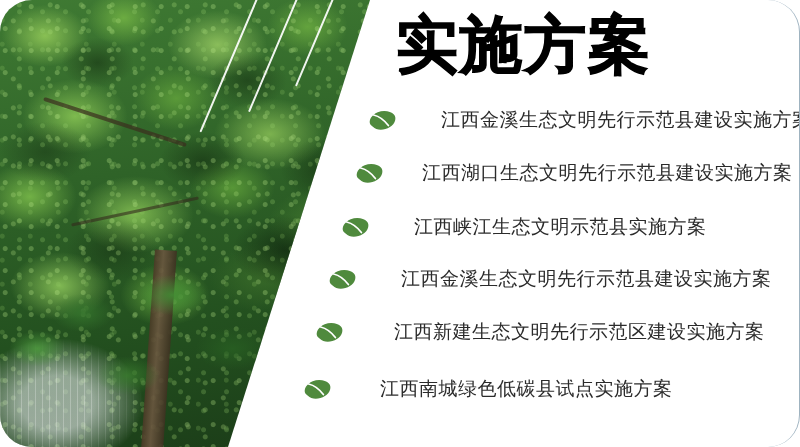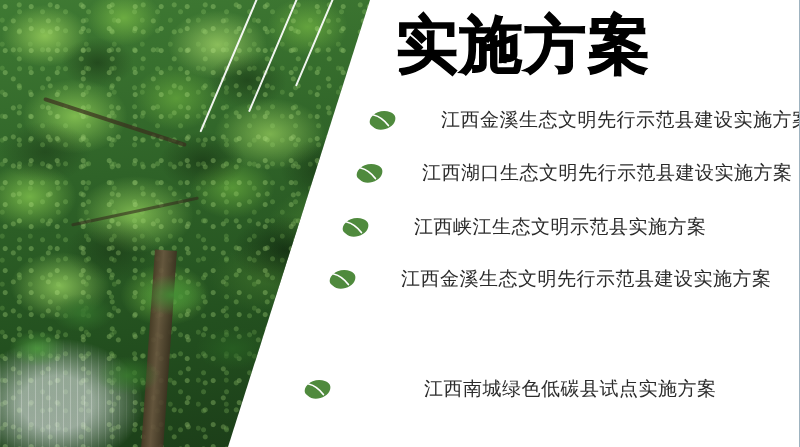--- a/index.html
+++ b/index.html
@@ -9,20 +9,21 @@
   }
   #slide {
     position: relative;
     width: 800px;
     height: 447px;
     background: #ffffff;
     overflow: hidden;
     font-family: "Liberation Sans", "DejaVu Sans", sans-serif;
     border-right: 1px solid #9fb3c0;
     box-sizing: border-box;
+    border-radius: 32px;
   }
 
   
   #photo-panel {
     position: absolute;
     left: 0;
     top: 0;
     width: 375px;
     height: 447px;
     overflow: hidden;
@@ -186,21 +187,21 @@
     font-family: "Liberation Sans", "DejaVu Sans", sans-serif;
     letter-spacing: .5px;
   }
 
   
   .item.i0 { left: 368px; top: 108px; }
   .item.i1 { left: 355px; top: 161px; }
   .item.i2 { left: 341px; top: 215px; text-align: right; }
   .item.i3 { left: 328px; top: 267px; }
   .item.i4 { left: 315px; top: 320px; }
-  .item.i5 { left: 303px; top: 377px; gap: 44px; }
+  .item.i5 { left: 303px; top: 377px; }
 
   .item.i0 .leaf { margin-right: 44px; }
   .item.i1 .leaf { margin-right: 38px; }
   .item.i2 .leaf { margin-right: 44px; }
   .item.i3 .leaf { margin-right: 44px; }
   .item.i4 .leaf { margin-right: 50px; }
   .item.i5 .leaf { margin-right: 48px; }
 </style>
 </head>
 <body>
@@ -259,20 +260,29 @@
     <div class="item i3">
       <span class="leaf">
         <svg viewBox="0 0 29 25">
           <path d="M2.4 16.4C0.2 12.6 3.6 6.6 9.7 4.2c6.1-2.4 13.3-1 16.2 2.2 3 3.2 1.5 9.2-4 12.7-5.5 3.5-13.3 3.8-17-0.3-0.9-0.9-1.6-1.6-2.5-2.4z" fill="#4f8a3d"></path>
           <path d="M5.6 7.0c4.2 1.0 10.2 4.4 14.8 10.6" stroke="#ffffff" stroke-width="1.7" fill="none" stroke-linecap="round"></path>
         </svg>
       </span>
       <span class="item-text">江西金溪生态文明先行示范县建设实施方案</span>
     </div>
 
+    <div class="item i4">
+      <span class="leaf">
+        <svg viewBox="0 0 29 25">
+          <path d="M2.4 16.4C0.2 12.6 3.6 6.6 9.7 4.2c6.1-2.4 13.3-1 16.2 2.2 3 3.2 1.5 9.2-4 12.7-5.5 3.5-13.3 3.8-17-0.3-0.9-0.9-1.6-1.6-2.5-2.4z" fill="#4f8a3d"></path>
+          <path d="M5.6 7.0c4.2 1.0 10.2 4.4 14.8 10.6" stroke="#ffffff" stroke-width="1.7" fill="none" stroke-linecap="round"></path>
+        </svg>
+      </span>
+      <span class="item-text">江西新建生态文明先行示范区建设实施方案</span>
+    </div>
 
     <div class="item i5">
       <span class="leaf">
         <svg viewBox="0 0 29 25">
           <path d="M2.4 16.4C0.2 12.6 3.6 6.6 9.7 4.2c6.1-2.4 13.3-1 16.2 2.2 3 3.2 1.5 9.2-4 12.7-5.5 3.5-13.3 3.8-17-0.3-0.9-0.9-1.6-1.6-2.5-2.4z" fill="#4f8a3d"></path>
           <path d="M5.6 7.0c4.2 1.0 10.2 4.4 14.8 10.6" stroke="#ffffff" stroke-width="1.7" fill="none" stroke-linecap="round"></path>
         </svg>
       </span>
       <span class="item-text">江西南城绿色低碳县试点实施方案</span>
     </div>

